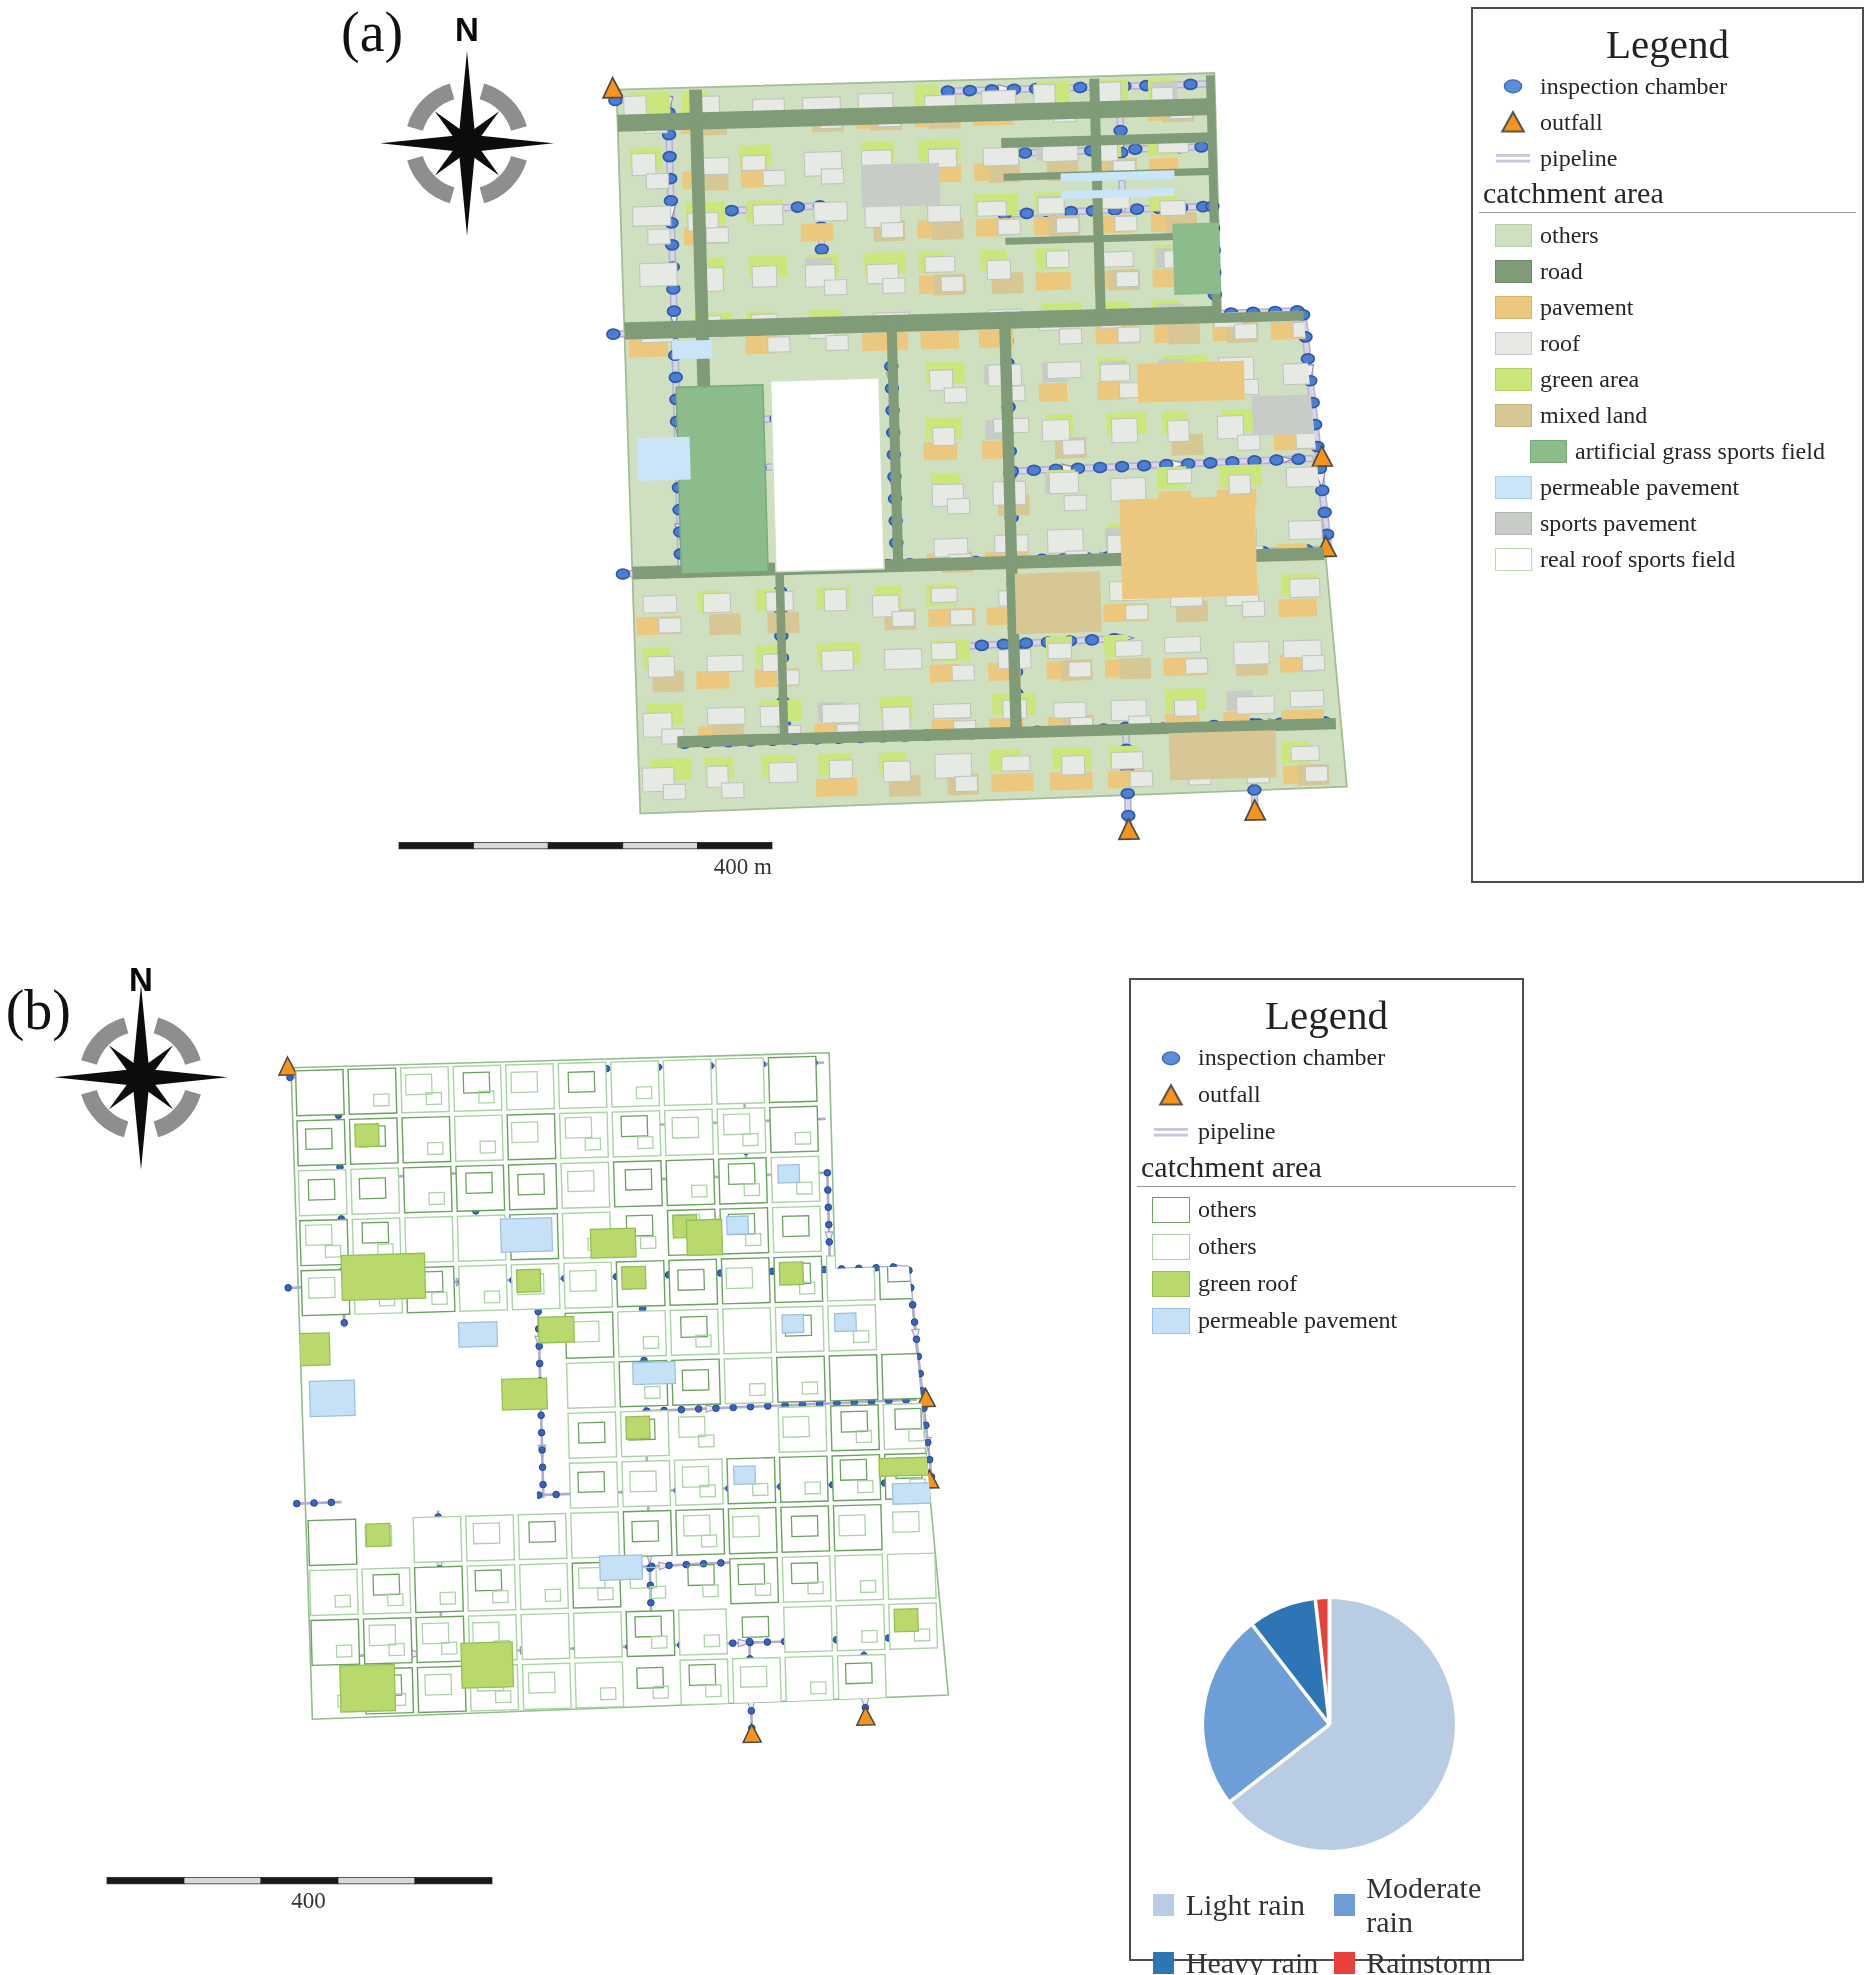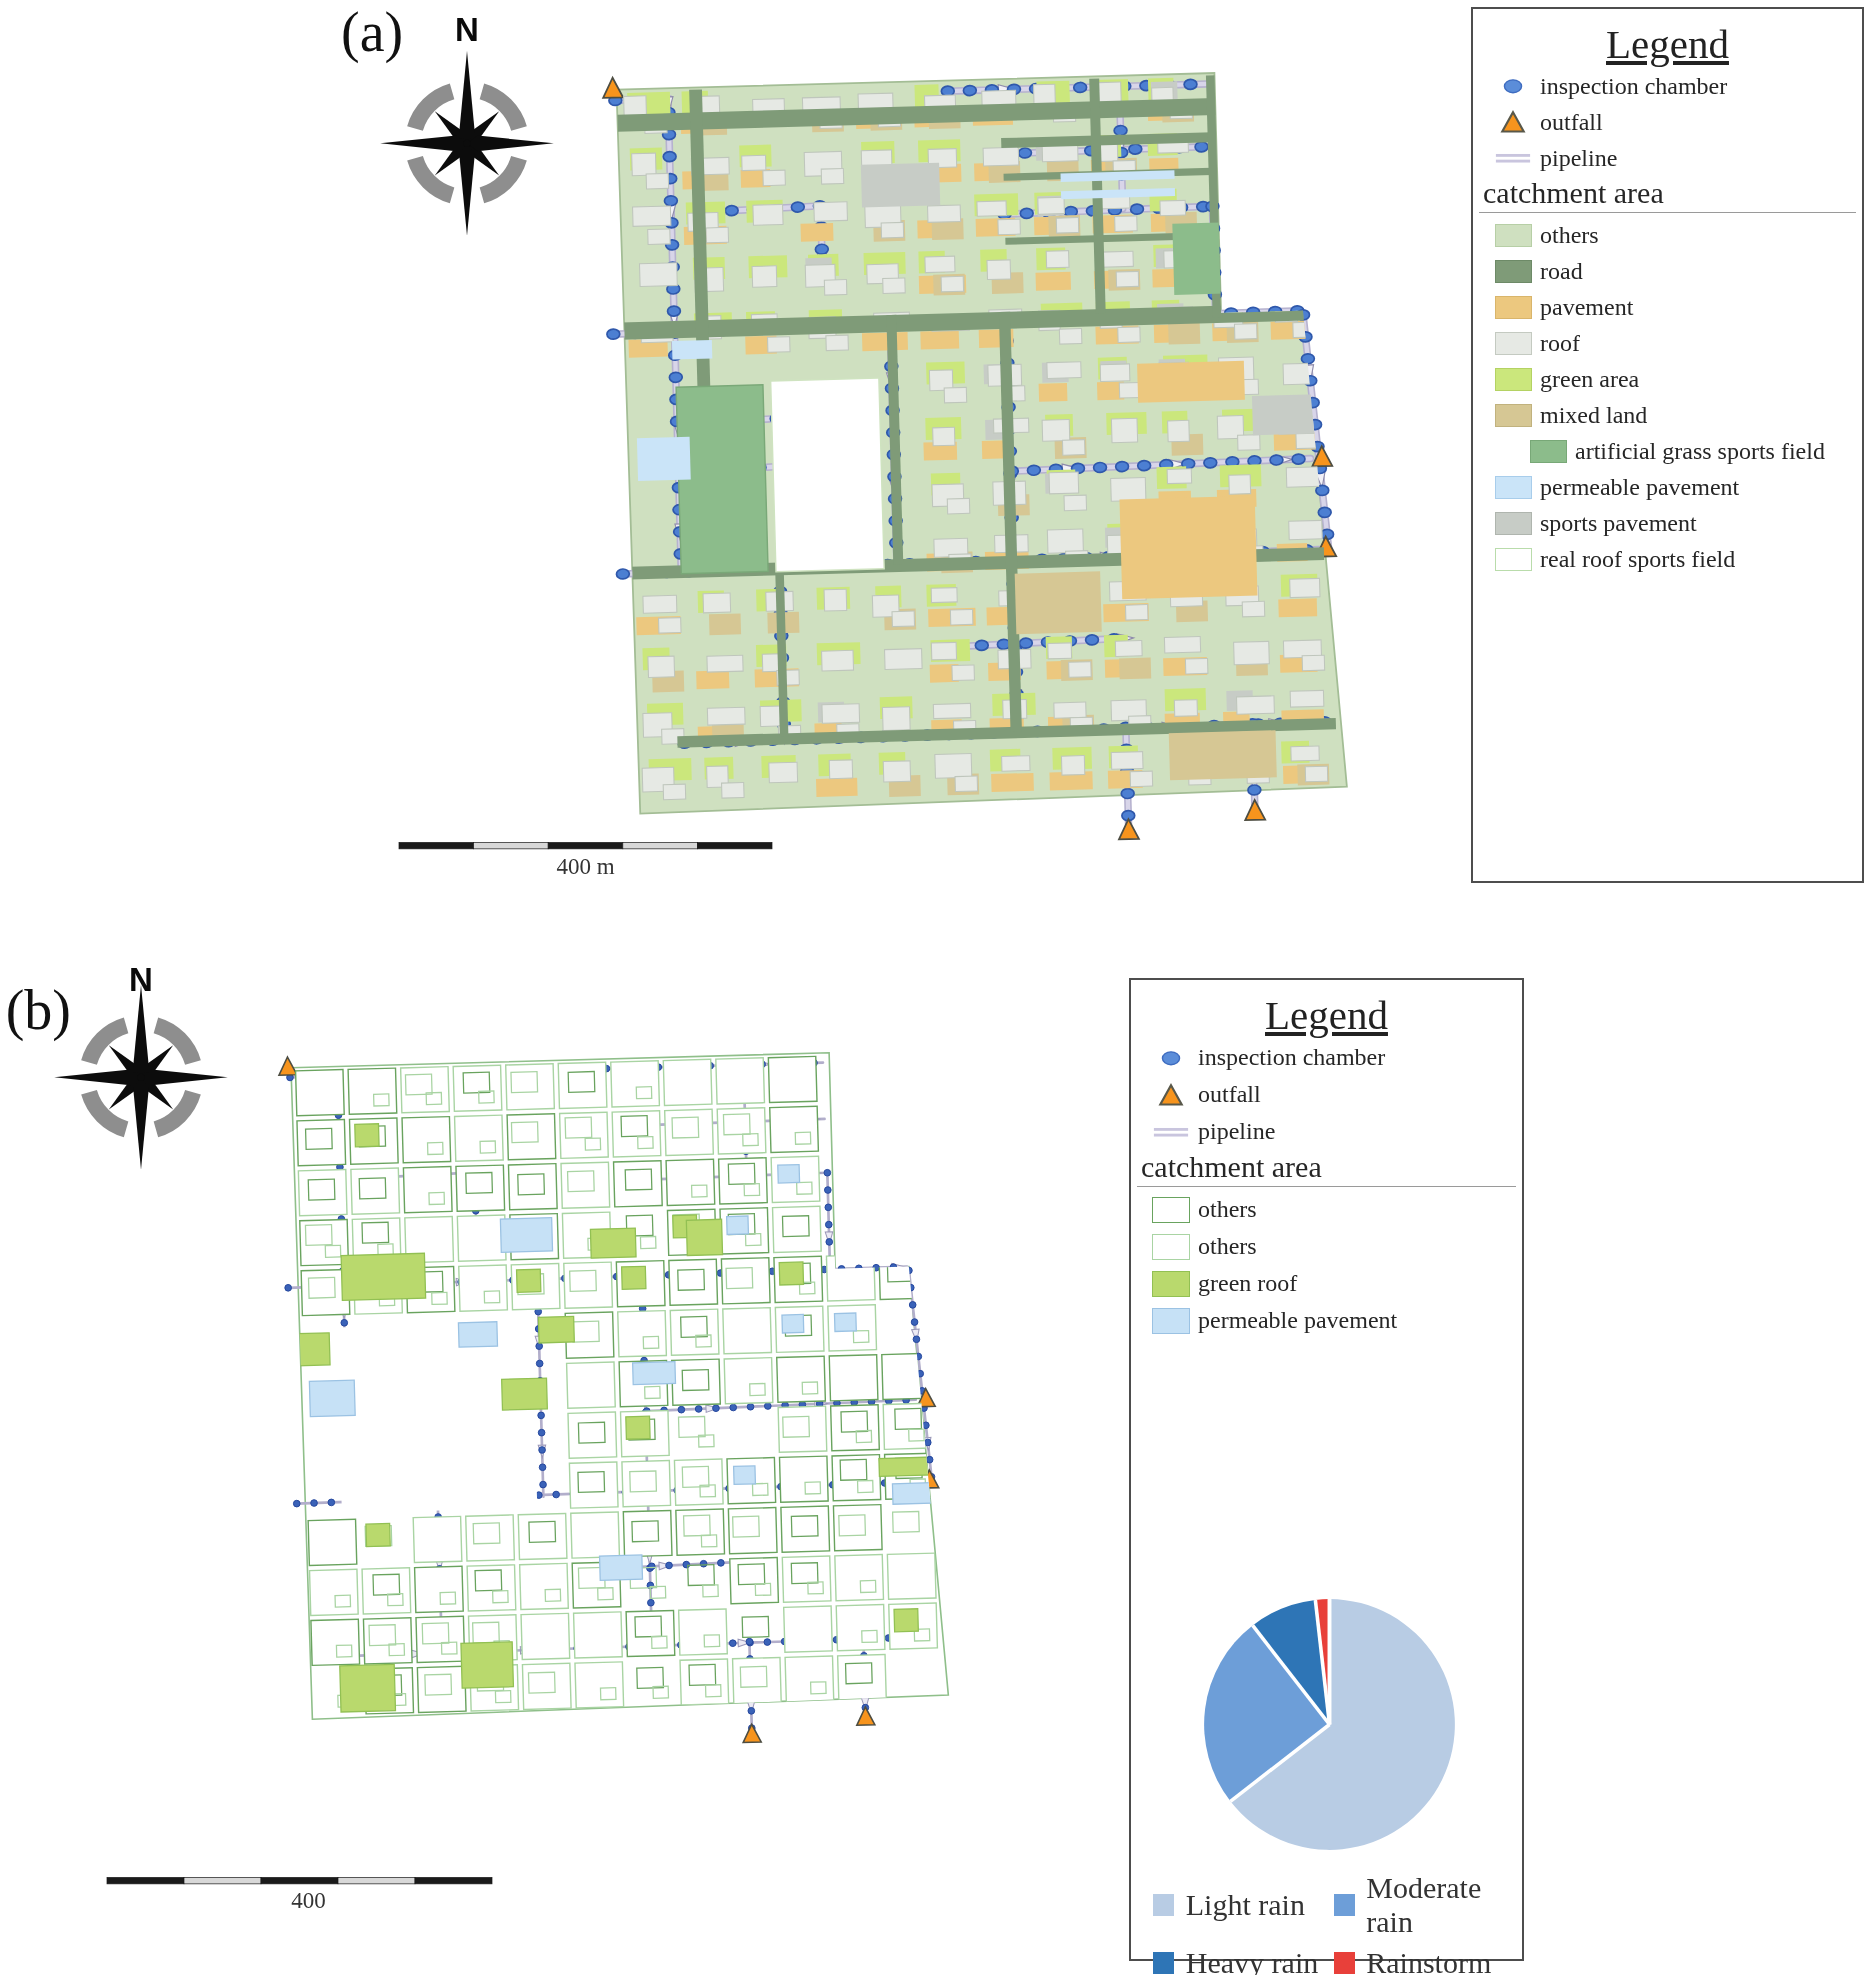--- a/index.html
+++ b/index.html
@@ -1,21 +1,21 @@
 <!DOCTYPE html>
 <html style="font-size:11.4px"><head>
 <meta charset="utf-8">
 <style>
   html,body{margin:0;padding:0;background:#ffffff;}
   body{width:1868px;height:1975px;position:relative;font-family:"Liberation Serif",serif;color:#1e1e1e;}
   .abs{position:absolute;}
   .plabel{font-size:56px;color:#111;}
   .nlabel{font-family:"Liberation Sans",sans-serif;font-weight:bold;font-size:33px;color:#0a0a0a;text-align:center;width:64px;}
   .legendbox{border:2.1px solid #4d4d4d;background:#fff;box-sizing:border-box;}
-  .legendtitle{font-size:41px;text-align:center;margin-top:11.4px;color:#222;text-decoration:underline;}
+  .legendtitle{font-size:41px;text-align:center;margin-top:11.4px;color:#222;}
   .lrow{display:flex;align-items:center;height:36px;padding-left:13px;}
   .lrow .mk{width:54px;display:flex;justify-content:center;align-items:center;flex:0 0 54px;}
   .lrow .lab{font-size:24px;white-space:nowrap;color:#262626;}
   .lsection{font-size:30px;padding-left:10px;height:34px;display:flex;align-items:center;color:#262626;}
   .ldiv{border:none;border-top:1.4px solid #9a9a9a;margin:1.4px 5.7px 4.3px 5.7px;}
   .swatch{width:37px;height:23px;box-sizing:border-box;}
   .sblabel{font-size:23px;text-align:center;color:#333;}
   .pielegend{display:grid;grid-template-columns:1fr 1fr;row-gap:7.1px;}
   .pielegend .pli{display:flex;align-items:center;}
   .pielegend .plsw{width:21.4px;height:21.4px;margin-right:11.4px;flex:0 0 21.4px;}
@@ -837,21 +837,21 @@
         </g>
       </g>
     </svg>
   <svg id="scalebar-a" class="abs" style="left:399px;top:841px;" width="373" height="10" viewBox="0 0 524 14">
       <rect x="0" y="2" width="104.8" height="9" fill="#1a1a1a" stroke="#1a1a1a" stroke-width="1"></rect>
       <rect x="104.8" y="2" width="104.8" height="9" fill="#d8d8d8" stroke="#1a1a1a" stroke-width="1"></rect>
       <rect x="209.6" y="2" width="104.8" height="9" fill="#1a1a1a" stroke="#1a1a1a" stroke-width="1"></rect>
       <rect x="314.4" y="2" width="104.8" height="9" fill="#d8d8d8" stroke="#1a1a1a" stroke-width="1"></rect>
       <rect x="419.2" y="2" width="104.8" height="9" fill="#1a1a1a" stroke="#1a1a1a" stroke-width="1"></rect>
     </svg>
-  <div class="abs sblabel" style="left:399px;top:854px;width:373px;">400 m</div>
+  <div class="abs sblabel" style="left:399px;top:854px;width:373px;text-align:right;">400 m</div>
   <div id="legend-a" class="abs legendbox" style="left:1471px;top:7.1px;width:393px;height:876px;">
     <div class="legendtitle">Legend</div>
   <div class="lrow" style="height: 36px;">
         <span class="mk">
           <svg width="40" height="28.5" viewBox="0 0 56 40">
             <ellipse cx="28" cy="20" rx="12" ry="9" fill="#5b8dd9" stroke="#3e6cc0" stroke-width="2"></ellipse>
           </svg>
         </span>
         <span class="lab">inspection chamber</span>
       </div>

